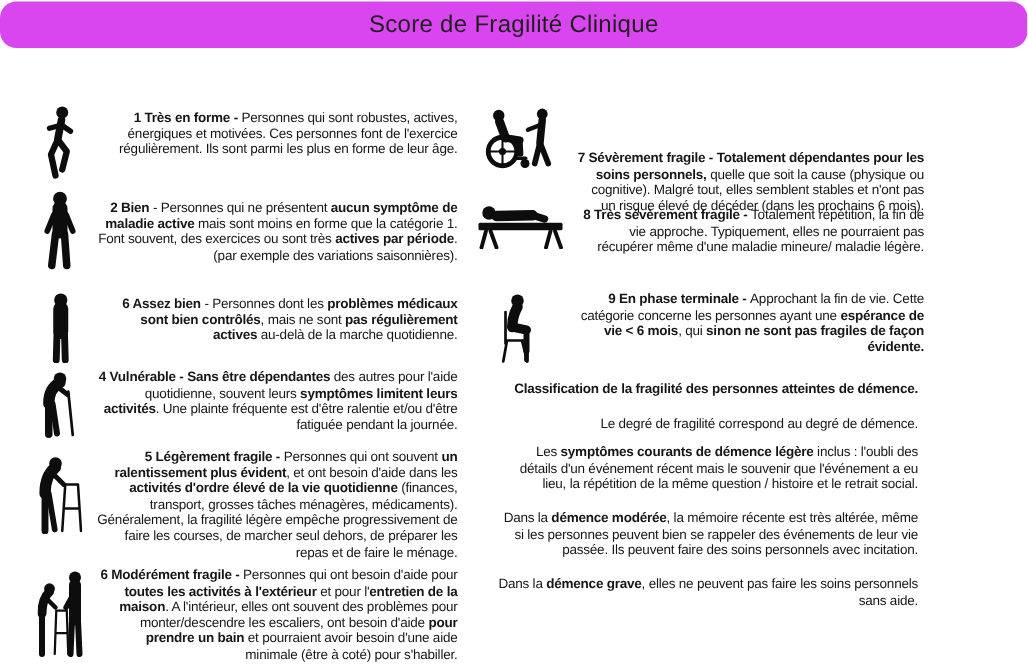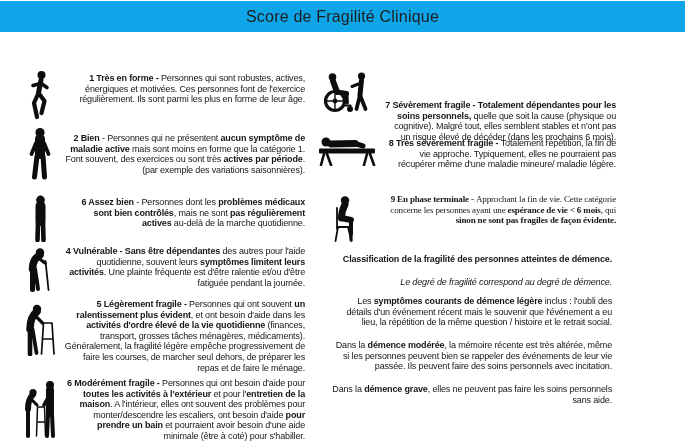--- a/index.html
+++ b/index.html
@@ -25,21 +25,21 @@
   .icon { position:absolute; }
   .icon svg { display:block; }
   .sil { stroke:#0d0d0d; fill:none; stroke-linecap:round; stroke-linejoin:round; }
   .fil { fill:#0d0d0d; stroke:none; }
 </style>
 </head>
 <body>
 
 <div id="page">
 
-  <div class="titlebar" style="background:#0ea5e9;">
+  <div class="titlebar" style="background:#d946ef;border-radius:11px;">
     <h1>Score de Fragilité Clinique</h1>
   </div>
 
   <div class="icon" style="left:28px;top:70px;">
     <svg width="23" height="50" viewBox="0 0 23 50">
       <circle class="fil" cx="13.5" cy="5" r="4"></circle>
       <path class="sil" stroke-width="5" d="M13 10 L10.5 23"></path>
       <path class="sil" stroke-width="3.6" d="M12.5 13 L19 17.5 M12.5 13.5 L5 15.5"></path>
       <path class="sil" stroke-width="4.2" d="M10.5 23 L16.5 31 L13.5 43 M10.5 23 L6 33 L9 47"></path>
     </svg>
@@ -132,21 +132,21 @@
 
   <div class="txt left-txt" style="top:73px;"><span class="b">1  Très en forme - </span><span>Personnes qui sont robustes, actives, énergiques et motivées. Ces personnes font de l'exercice régulièrement. Ils sont parmi les plus en forme de leur âge.</span></div>
   <div class="txt left-txt" style="top:133px;"><span class="b">2  Bien </span><span>- Personnes qui ne présentent </span><span class="b">aucun symptôme de maladie active</span><span>  mais sont moins en forme que la catégorie 1. Font souvent, des exercices ou sont très </span><span class="b">actives par période</span><span>.  (par exemple des variations saisonnières).</span></div>
   <div class="txt left-txt" style="top:197px;"><span class="b">6  Assez bien </span><span>- Personnes dont les </span><span class="b">problèmes médicaux sont bien contrôlés</span><span>, mais ne sont </span><span class="b">pas régulièrement actives </span><span>au-delà de la marche quotidienne.</span></div>
   <div class="txt left-txt" style="top:246px;"><span class="b">4  Vulnérable - Sans être dépendantes </span><span>des autres pour l'aide quotidienne, souvent leurs </span><span class="b">symptômes limitent leurs activités</span><span>. Une plainte fréquente est d'être ralentie et/ou d'être fatiguée pendant la journée.</span></div>
   <div class="txt left-txt" style="top:299px;"><span class="b">5  Légèrement fragile - </span><span>Personnes qui ont souvent </span><span class="b">un ralentissement plus évident</span><span>, et ont besoin d'aide dans les </span><span class="b">activités d'ordre élevé de la vie quotidienne </span><span>(finances, transport, grosses tâches ménagères, médicaments). Généralement, la fragilité légère empêche progressivement de faire les courses, de marcher seul dehors,  de préparer les repas et de faire le ménage.</span></div>
   <div class="txt left-txt" style="top:378px;"><span class="b">6  Modérément fragile - </span><span>Personnes qui ont besoin d'aide pour </span><span class="b">toutes les activités à l'extérieur </span><span>et pour l'</span><span class="b">entretien de la maison</span><span>. A l'intérieur, elles ont souvent des problèmes pour monter/descendre les escaliers, ont besoin d'aide </span><span class="b">pour prendre un bain </span><span>et pourraient avoir besoin d'une aide minimale (être à coté) pour s'habiller.</span></div>
 
   <div class="txt right-txt" style="top:73px;margin-top:27px;"><span class="b">7  Sévèrement fragile - Totalement dépendantes pour les soins personnels, </span><span>quelle que soit la cause (physique ou cognitive). Malgré tout,  elles semblent stables et n'ont pas un risque élevé de décéder (dans les prochains  6 mois).</span></div>
   <div class="txt right-txt" style="top:138px;"><span class="b">8  Très sévèrement fragile - </span><span>Totalement répétition, la fin de  vie approche. Typiquement, elles ne pourraient pas récupérer même d'une maladie mineure/ maladie légère.</span></div>
-  <div class="txt right-txt" style="top:194px;font-family:Liberation Serif, serif;"><span class="b">9  En phase terminale - </span><span>Approchant la fin de vie. Cette catégorie concerne les personnes ayant une </span><span class="b">espérance de vie &lt; 6 mois</span><span>, qui </span><span class="b">sinon ne sont pas fragiles de façon évidente.</span></div>
+  <div class="txt right-txt" style="top:194px;"><span class="b">9  En phase terminale - </span><span>Approchant la fin de vie. Cette catégorie concerne les personnes ayant une </span><span class="b">espérance de vie &lt; 6 mois</span><span>, qui </span><span class="b">sinon ne sont pas fragiles de façon évidente.</span></div>
 
   <div class="txt class-txt" style="top:254px;"><span class="b">Classification de la fragilité des personnes atteintes de démence.</span></div>
-  <div class="txt class-txt" style="top:277px;font-style:italic;"><span>Le degré de fragilité correspond au degré de démence.</span></div>
+  <div class="txt class-txt" style="top:277px;"><span>Le degré de fragilité correspond au degré de démence.</span></div>
   <div class="txt class-txt" style="top:296px;"><span>Les </span><span class="b">symptômes courants de démence légère </span><span>inclus : l'oubli des détails d'un événement récent mais le souvenir que l'événement a eu lieu, la répétition de la même question / histoire et  le retrait social.</span></div>
   <div class="txt class-txt" style="top:340px;"><span>Dans la </span><span class="b">démence modérée</span><span>, la mémoire récente est très altérée, même si les personnes peuvent bien se rappeler  des événements de leur vie passée. Ils peuvent faire des soins personnels avec incitation.</span></div>
   <div class="txt class-txt" style="top:384px;"><span>Dans la </span><span class="b">démence grave</span><span>, elles ne peuvent pas faire les soins personnels sans aide.</span></div>
 
 </div>
 
 </body></html>

